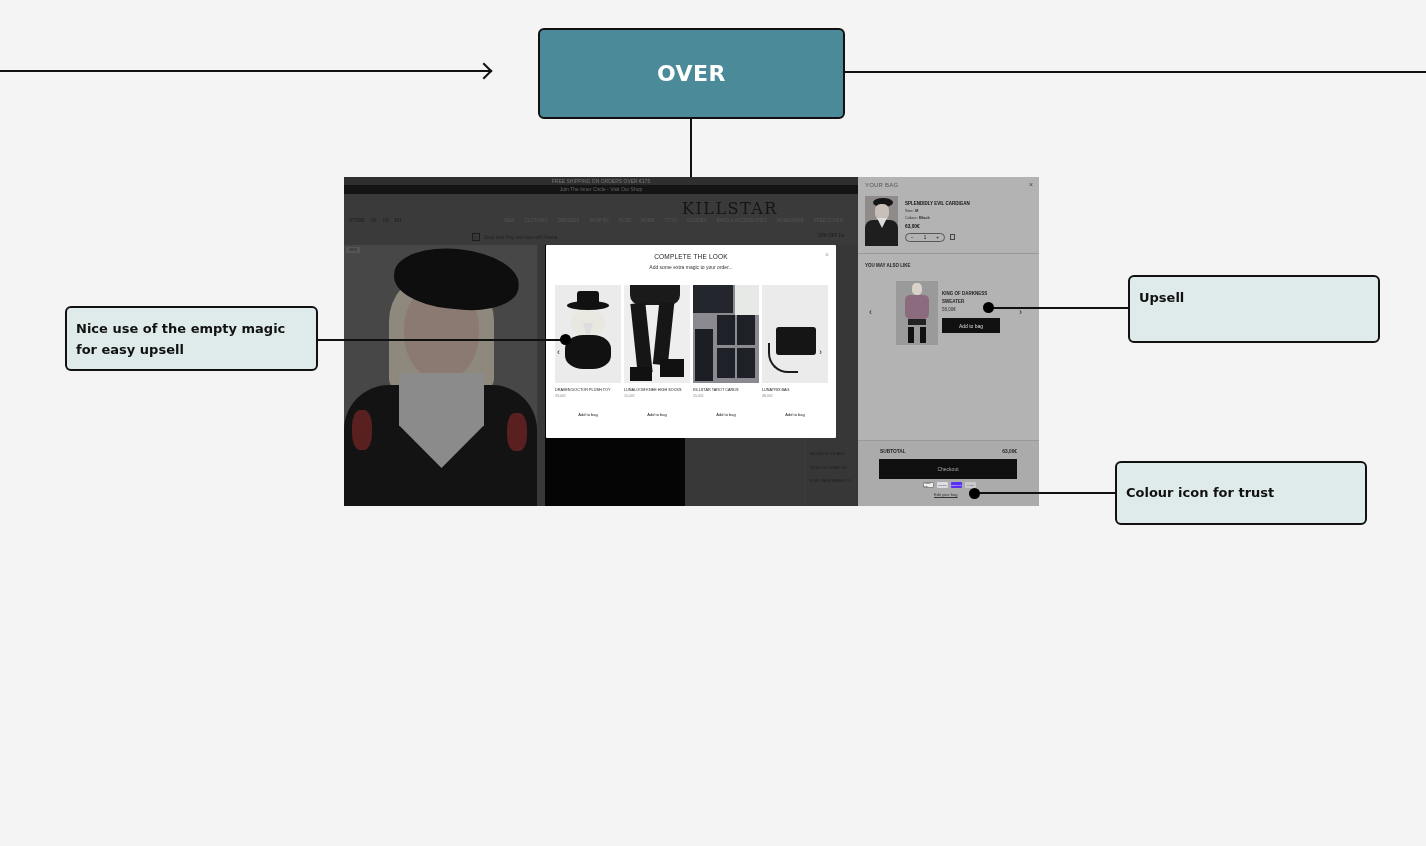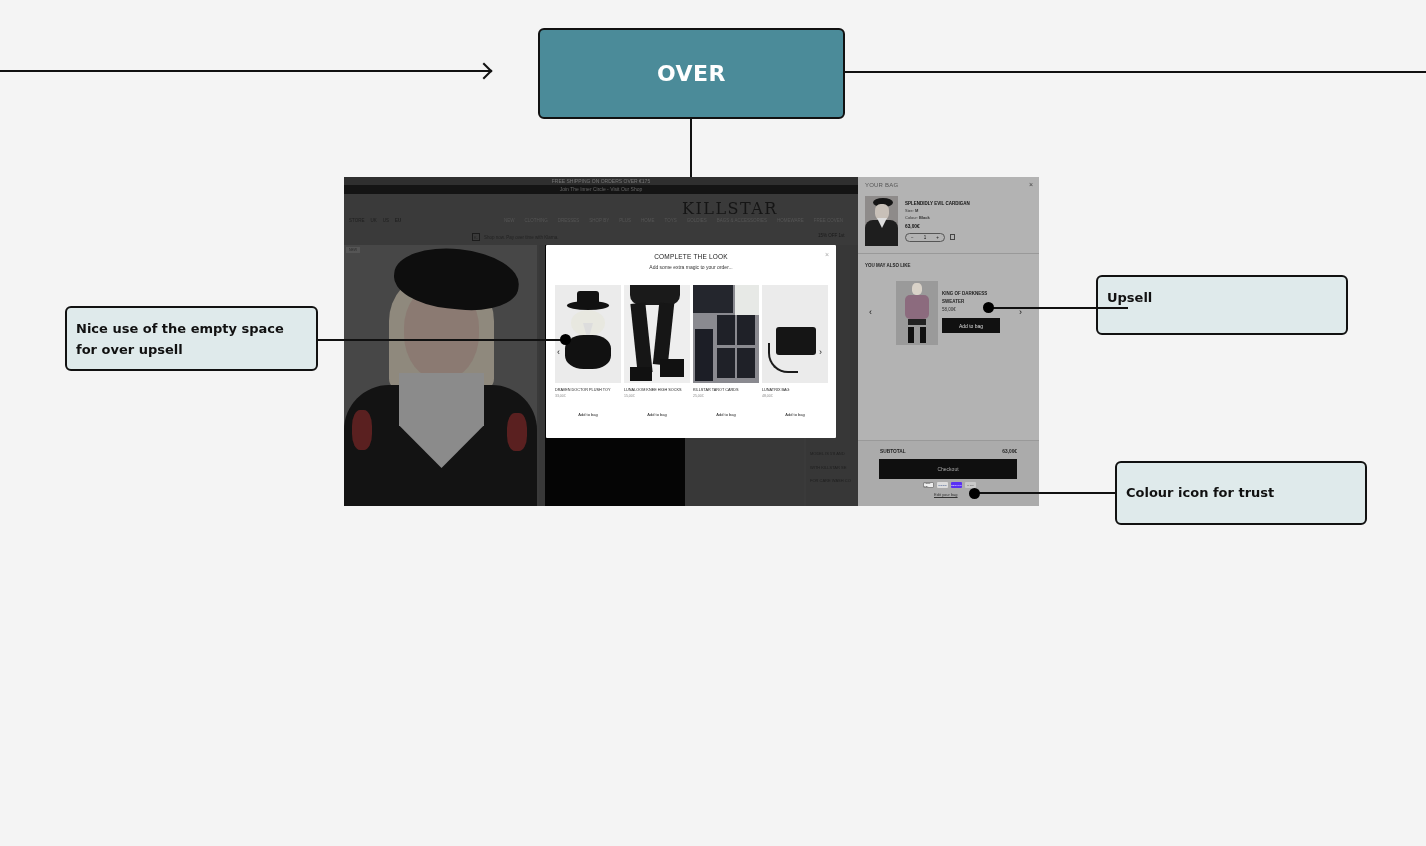--- a/index.html
+++ b/index.html
@@ -248,26 +248,26 @@
         <span style="background:#ddd;color:#1a3a7a;">PayPal</span>
         <span style="background:#5a31f4;color:#fff;">Shop Pay</span>
         <span style="background:#c9c9c9;color:#555;">G Pay</span>
       </div>
       <div class="edit">Edit your bag</div>
     </div>
   </div>
 </div>
 
 <div class="note" style="left:65px; top:306px; width:253px; height:65px;">
-  <span>Nice use of the empty space for over upsell</span>
+  <span>Nice use of the empty magic for easy upsell</span>
 </div>
 <div class="line" style="left:318px; top:339px; width:247px; height:2px;"></div>
 <div class="dot" style="left:560px; top:334px;"></div>
 
-<div class="note" style="left:1096px; top:275px; width:252px; height:60px;">
+<div class="note" style="left:1128px; top:275px; width:252px; height:68px;">
   <span>Upsell</span>
 </div>
 <div class="line" style="left:988px; top:307px; width:140px; height:2px;"></div>
 <div class="dot" style="left:983px; top:302px;"></div>
 
 <div class="note" style="left:1115px; top:461px; width:252px; height:64px; padding-top:19px;">
   <span>Colour icon for trust</span>
 </div>
 <div class="line" style="left:974px; top:492px; width:141px; height:2px;"></div>
 <div class="dot" style="left:969px; top:488px;"></div>

